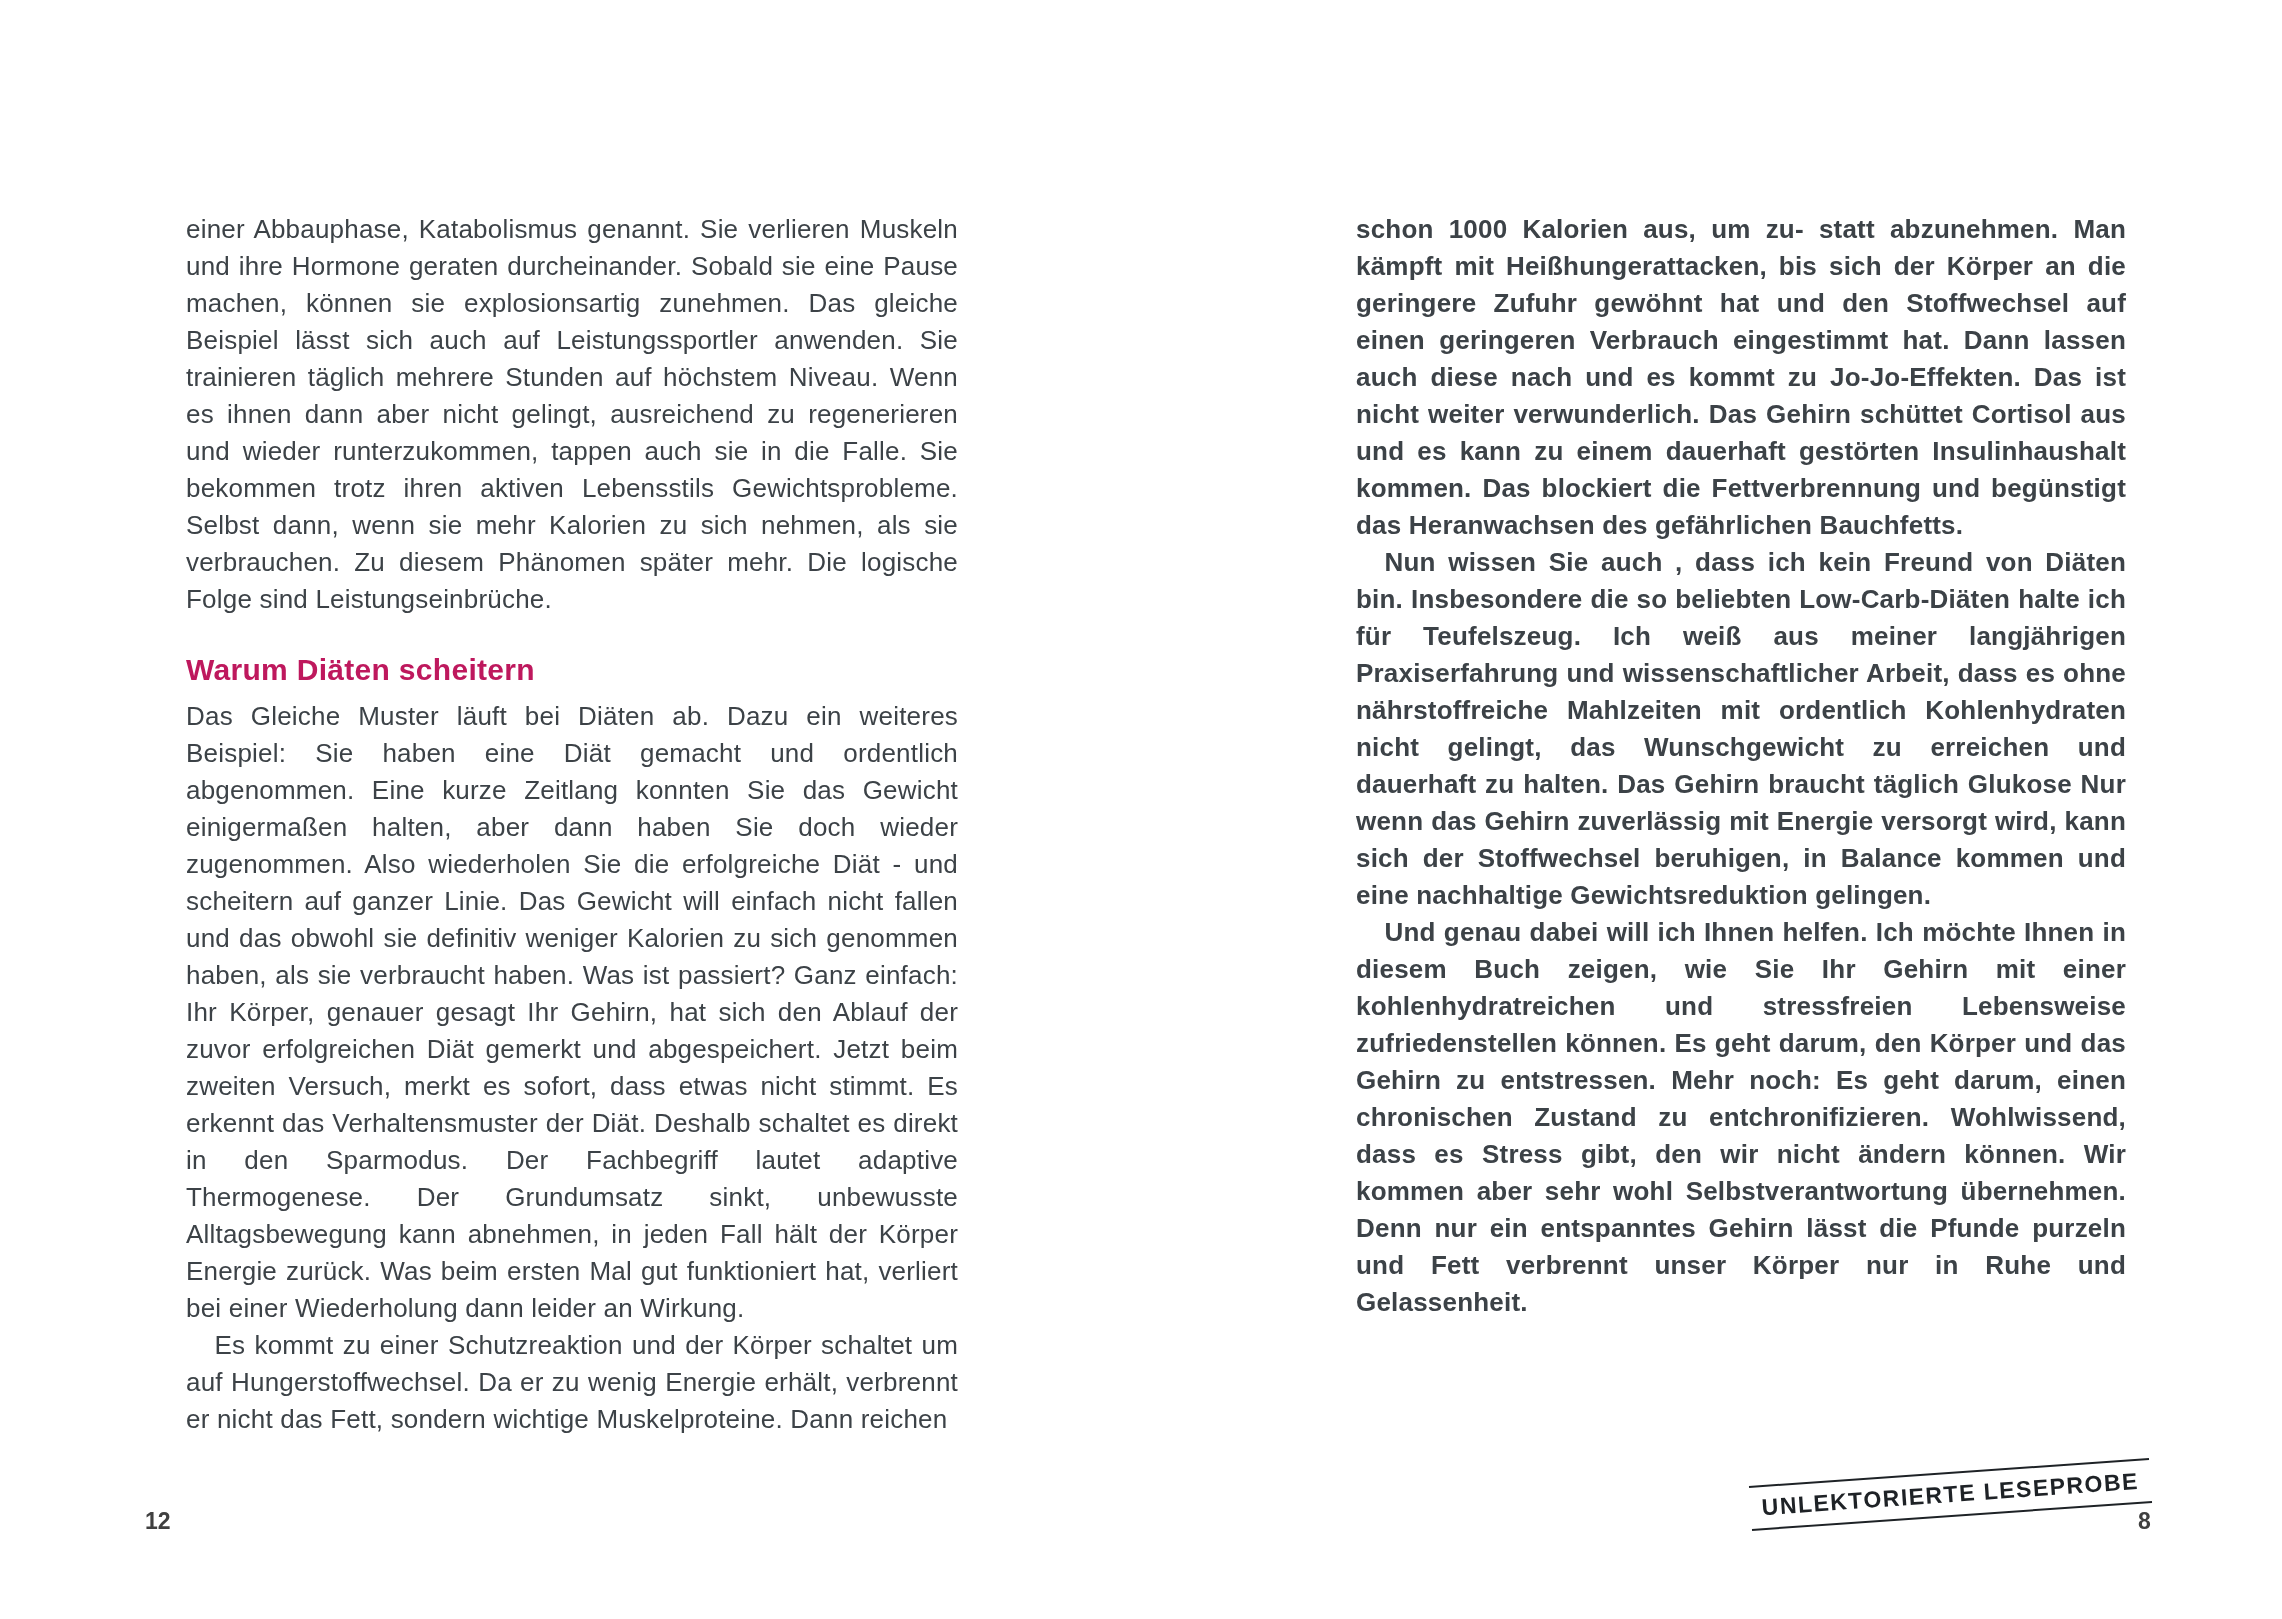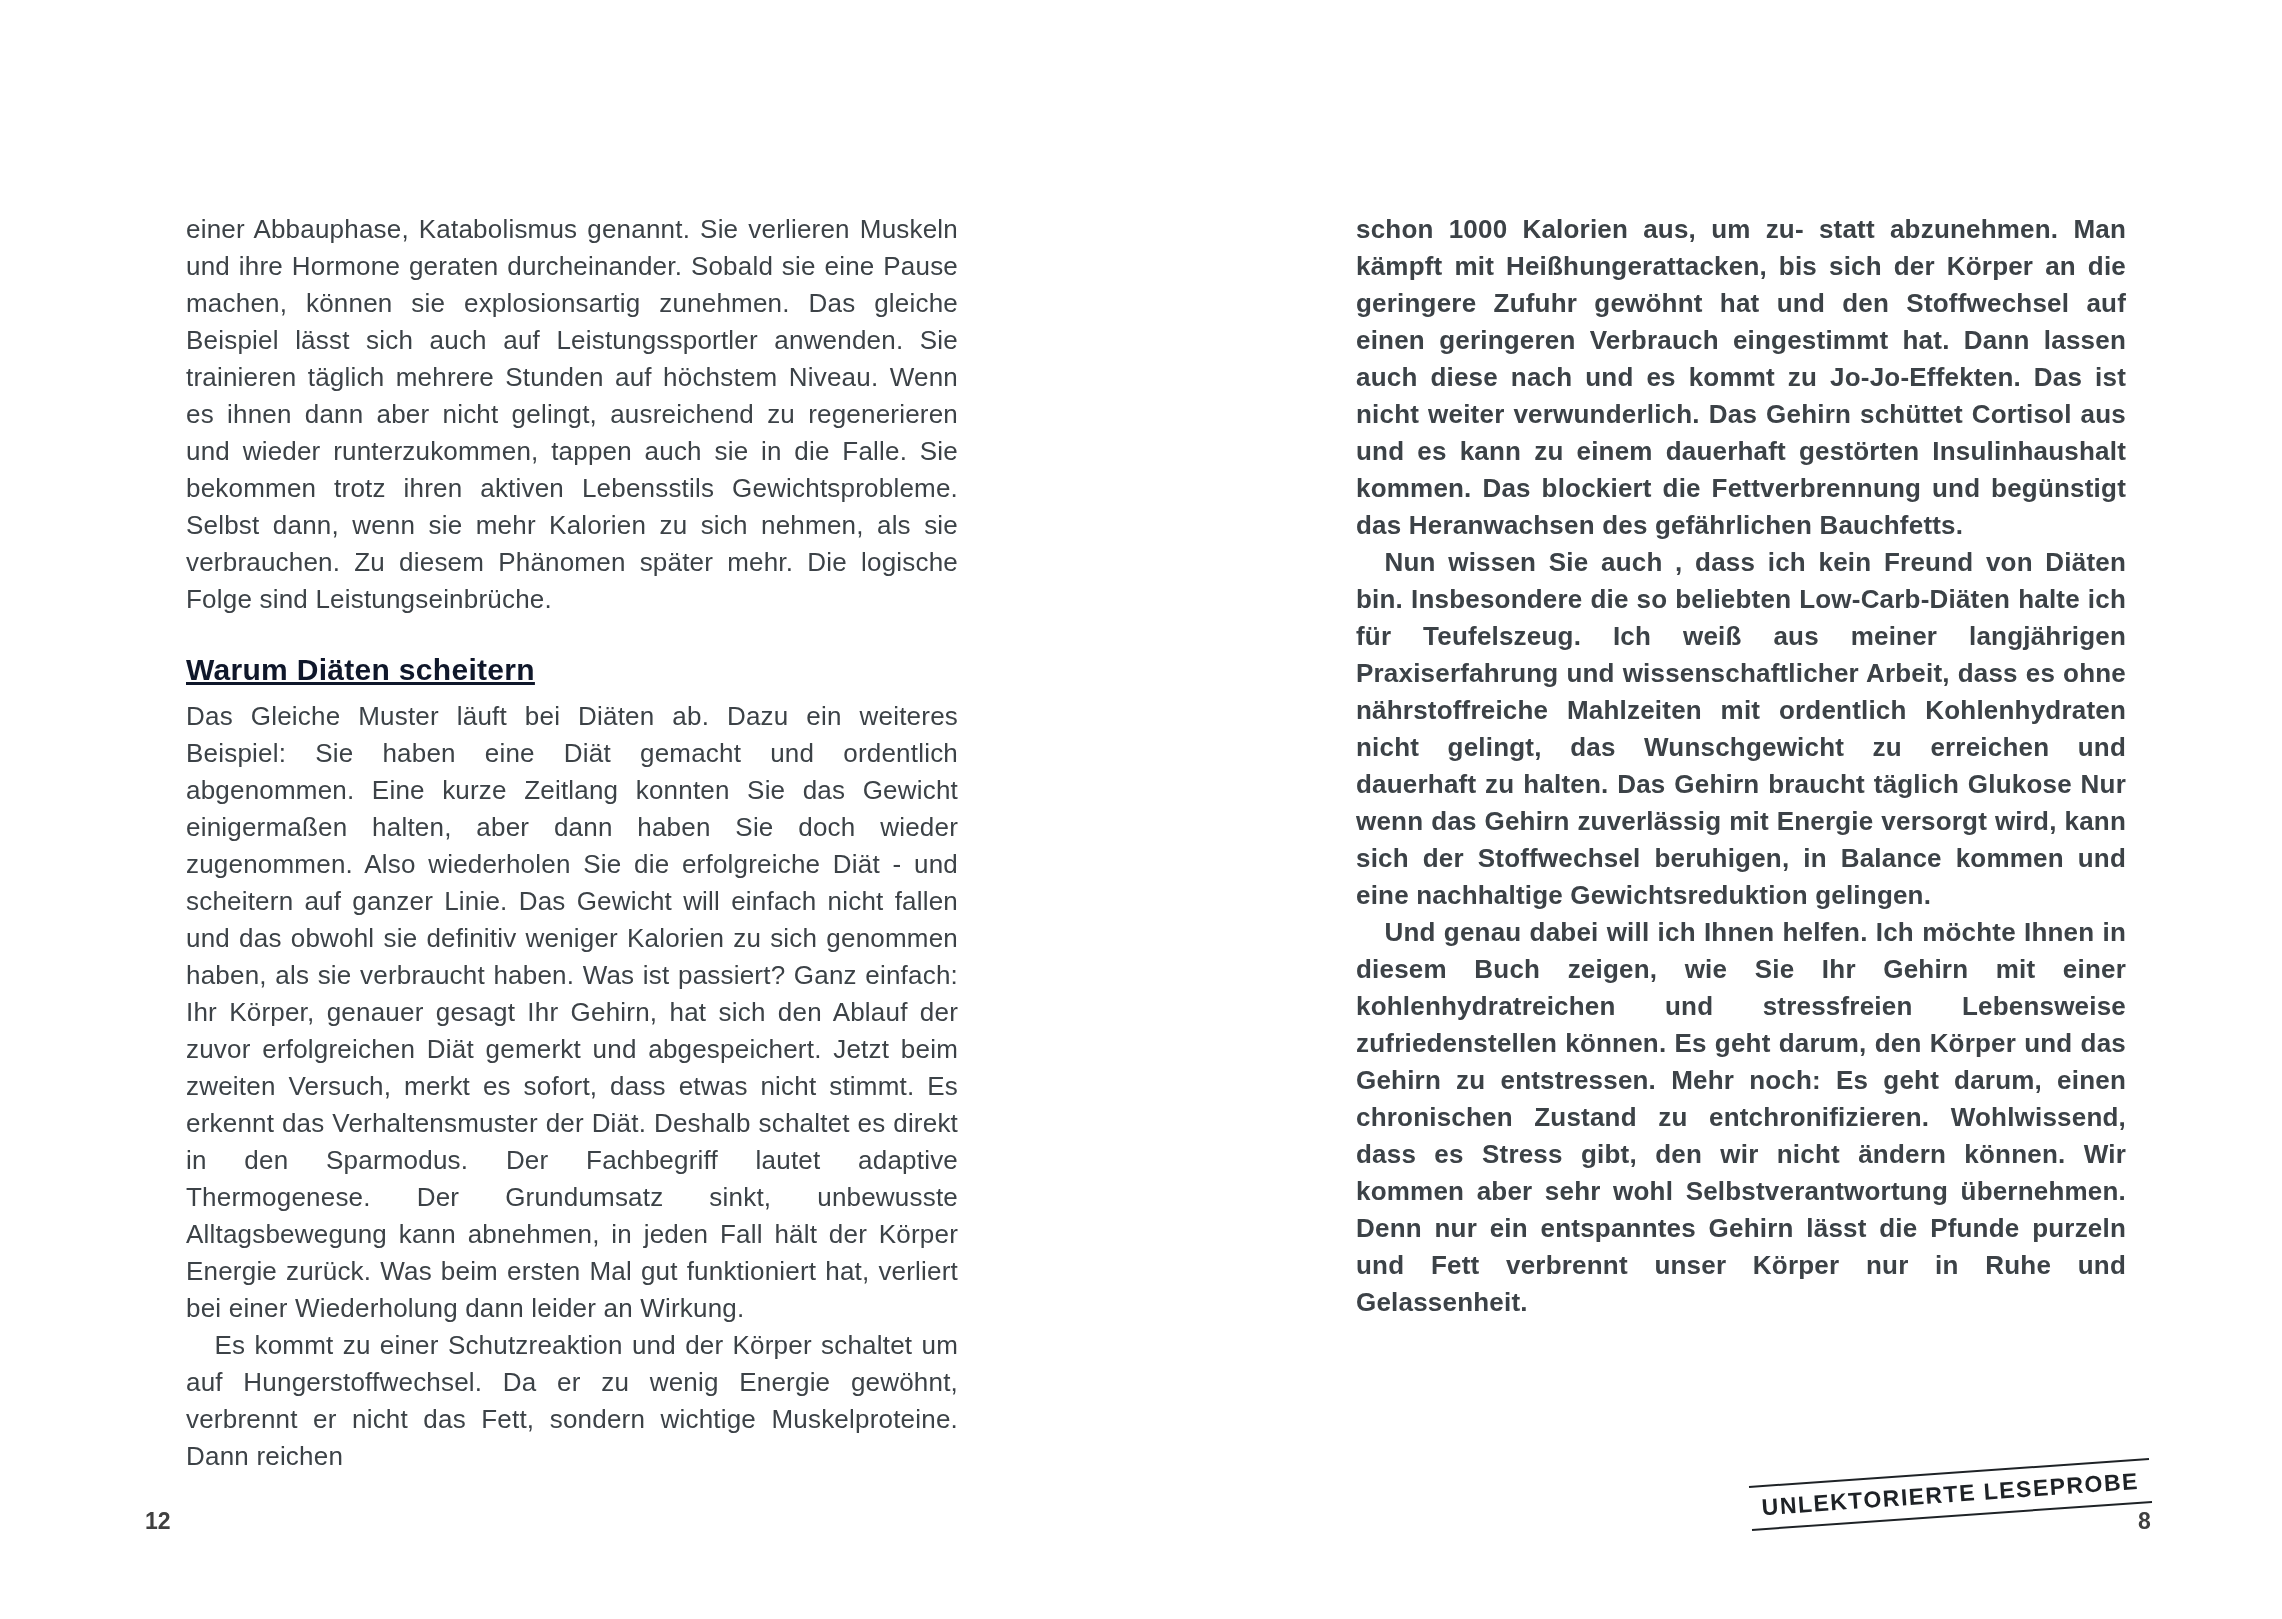--- a/index.html
+++ b/index.html
@@ -37,24 +37,23 @@
     margin: 0;
   }
   .para.indent {
     text-indent: 28.5px;
   }
   .heading {
     margin: 34px 0 9.5px 0;
     font-size: 30px;
     line-height: 36px;
     font-weight: 700;
-    color: #0f172a;
+    color: #be185d;
     letter-spacing: 0.3px;
     text-align: left;
-    text-decoration: underline;
   }
   .page-num {
     position: absolute;
     top: 1508px;
     font-size: 23px;
     font-weight: 700;
     color: #404040;
   }
   .page-num.num-left  { left: 145px; }
   .page-num.num-right { left: 2138px; }
@@ -76,21 +75,21 @@
 </style>
 </head>
 <body>
 
 <div class="spread">
 
   <div class="text-col left-col">
     <p class="para">einer Abbauphase, Katabolismus genannt. Sie verlieren Muskeln und ihre Hormone geraten durcheinander. Sobald sie eine Pause machen, können sie explosionsartig zunehmen. Das gleiche Beispiel lässt sich auch auf Leistungssportler anwenden. Sie trainieren täglich mehrere Stunden auf höchstem Niveau. Wenn es ihnen dann aber nicht gelingt, ausreichend zu regenerieren und wieder runterzukommen, tappen auch sie in die Falle. Sie bekommen trotz ihren aktiven Lebensstils Gewichtsprobleme. Selbst dann, wenn sie mehr Kalorien zu sich nehmen, als sie verbrauchen. Zu diesem Phänomen später mehr. Die logische Folge sind Leistungseinbrüche.</p>
     <h2 class="heading">Warum Diäten scheitern</h2>
     <p class="para">Das Gleiche Muster läuft bei Diäten ab. Dazu ein weiteres Beispiel: Sie haben eine Diät gemacht und ordentlich abgenommen. Eine kurze Zeitlang konnten Sie das Gewicht einigermaßen halten, aber dann haben Sie doch wieder zugenommen. Also wiederholen Sie die erfolgreiche Diät - und scheitern auf ganzer Linie. Das Gewicht will einfach nicht fallen und das obwohl sie definitiv weniger Kalorien zu sich genommen haben, als sie verbraucht haben. Was ist passiert? Ganz einfach: Ihr Körper, genauer gesagt Ihr Gehirn, hat sich den Ablauf der zuvor erfolgreichen Diät gemerkt und abgespeichert. Jetzt beim zweiten Versuch, merkt es sofort, dass etwas nicht stimmt. Es erkennt das Verhaltensmuster der Diät. Deshalb schaltet es direkt in den Sparmodus. Der Fachbegriff lautet adaptive Thermogenese. Der Grundumsatz sinkt, unbewusste Alltagsbewegung kann abnehmen, in jeden Fall hält der Körper Energie zurück. Was beim ersten Mal gut funktioniert hat, verliert bei einer Wiederholung dann leider an Wirkung.</p>
-    <p class="para indent">Es kommt zu einer Schutzreaktion und der Körper schaltet um auf Hungerstoffwechsel. Da er zu wenig Energie gewöhnt, verbrennt er nicht das Fett, sondern wichtige Muskelproteine. Dann reichen</p>
+    <p class="para indent">Es kommt zu einer Schutzreaktion und der Körper schaltet um auf Hungerstoffwechsel. Da er zu wenig Energie erhält, verbrennt er nicht das Fett, sondern wichtige Muskelproteine. Dann reichen</p>
   </div>
   <div class="page-num num-left">12</div>
 
   <div class="text-col right-col">
     <p class="para">schon 1000 Kalorien aus, um zu- statt abzunehmen. Man kämpft mit Heißhungerattacken, bis sich der Körper an die geringere Zufuhr gewöhnt hat und den Stoffwechsel auf einen geringeren Verbrauch eingestimmt hat. Dann lassen auch diese nach und es kommt zu Jo-Jo-Effekten. Das ist nicht weiter verwunderlich. Das Gehirn schüttet Cortisol aus und es kann zu einem dauerhaft gestörten Insulinhaushalt kommen. Das blockiert die Fettverbrennung und begünstigt das Heranwachsen des gefährlichen Bauchfetts.</p>
     <p class="para indent">Nun wissen Sie auch , dass ich kein Freund von Diäten bin. Insbesondere die so beliebten Low-Carb-Diäten halte ich für Teufelszeug. Ich weiß aus meiner langjährigen Praxiserfahrung und wissenschaftlicher Arbeit, dass es ohne nährstoffreiche Mahlzeiten mit ordentlich Kohlenhydraten nicht gelingt, das Wunschgewicht zu erreichen und dauerhaft zu halten. Das Gehirn braucht täglich Glukose Nur wenn das Gehirn zuverlässig mit Energie versorgt wird, kann sich der Stoffwechsel beruhigen, in Balance kommen und eine nachhaltige Gewichtsreduktion gelingen.</p>
     <p class="para indent">Und genau dabei will ich Ihnen helfen. Ich möchte Ihnen in diesem Buch zeigen, wie Sie Ihr Gehirn mit einer kohlenhydratreichen und stressfreien Lebensweise zufriedenstellen können. Es geht darum, den Körper und das Gehirn zu entstressen. Mehr noch: Es geht darum, einen chronischen Zustand zu entchronifizieren. Wohlwissend, dass es Stress gibt, den wir nicht ändern können. Wir kommen aber sehr wohl Selbstverantwortung übernehmen. Denn nur ein entspanntes Gehirn lässt die Pfunde purzeln und Fett verbrennt unser Körper nur in Ruhe und Gelassenheit.</p>
   </div>
 
   <div class="stamp">UNLEKTORIERTE LESEPROBE</div>

